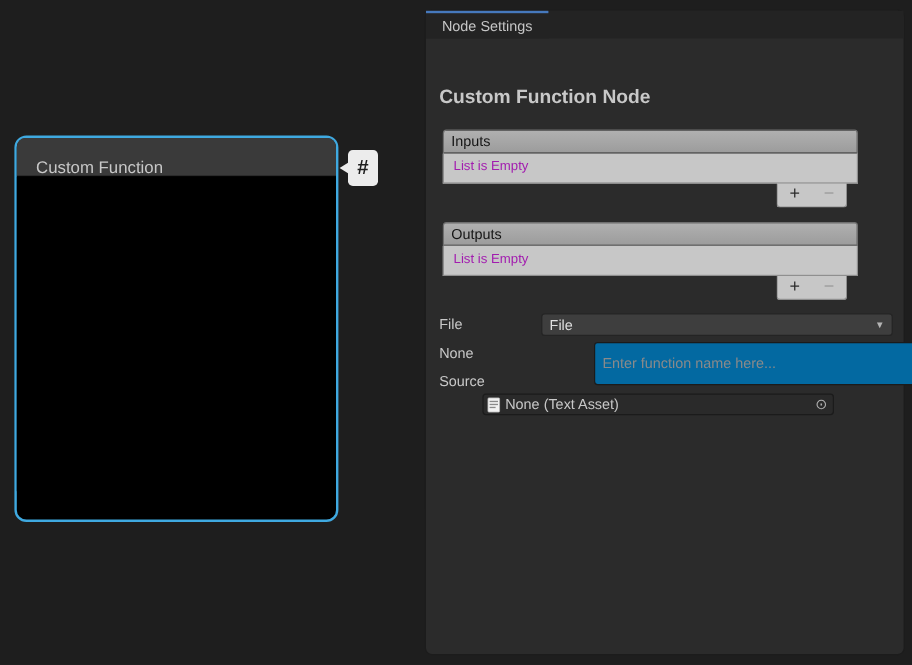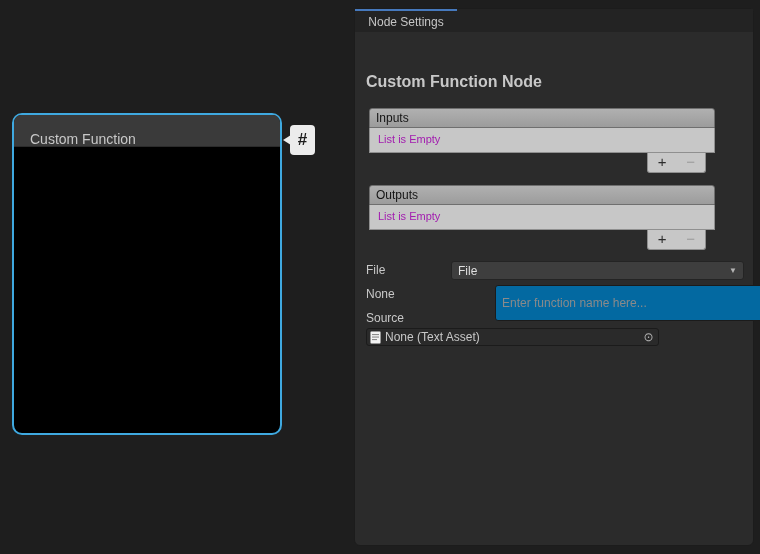--- a/index.html
+++ b/index.html
@@ -104,21 +104,21 @@
     background:#0369a1; border:1px solid #1b1b1b; border-radius:3px;
     color:#cfcfcf; font-size:12px; padding:17px 6px; outline:none;
     font-family:"Liberation Sans", sans-serif;
     margin-left:44px;
   }
   .textfield::placeholder { color:#8a8a8a; opacity:1; }
 
   .objectfield {
     background:#2a2a2a; border:1px solid #1b1b1b; border-radius:3px;
     display:flex; align-items:center;
-    color:#c8c8c8; font-size:12px;
+    color:#c8c8c8; font-size:12px;margin-left:36px;
   }
   .obj-icon { width:11px; height:13px; margin:0 4px 0 3px; flex:none; }
   .obj-label { flex:1; line-height:16px; }
   .obj-picker {
     width:19px; text-align:center; color:#b0b0b0; font-size:12px;
     line-height:16px; flex:none;
   }
 </style>
 </head>
 <body>

